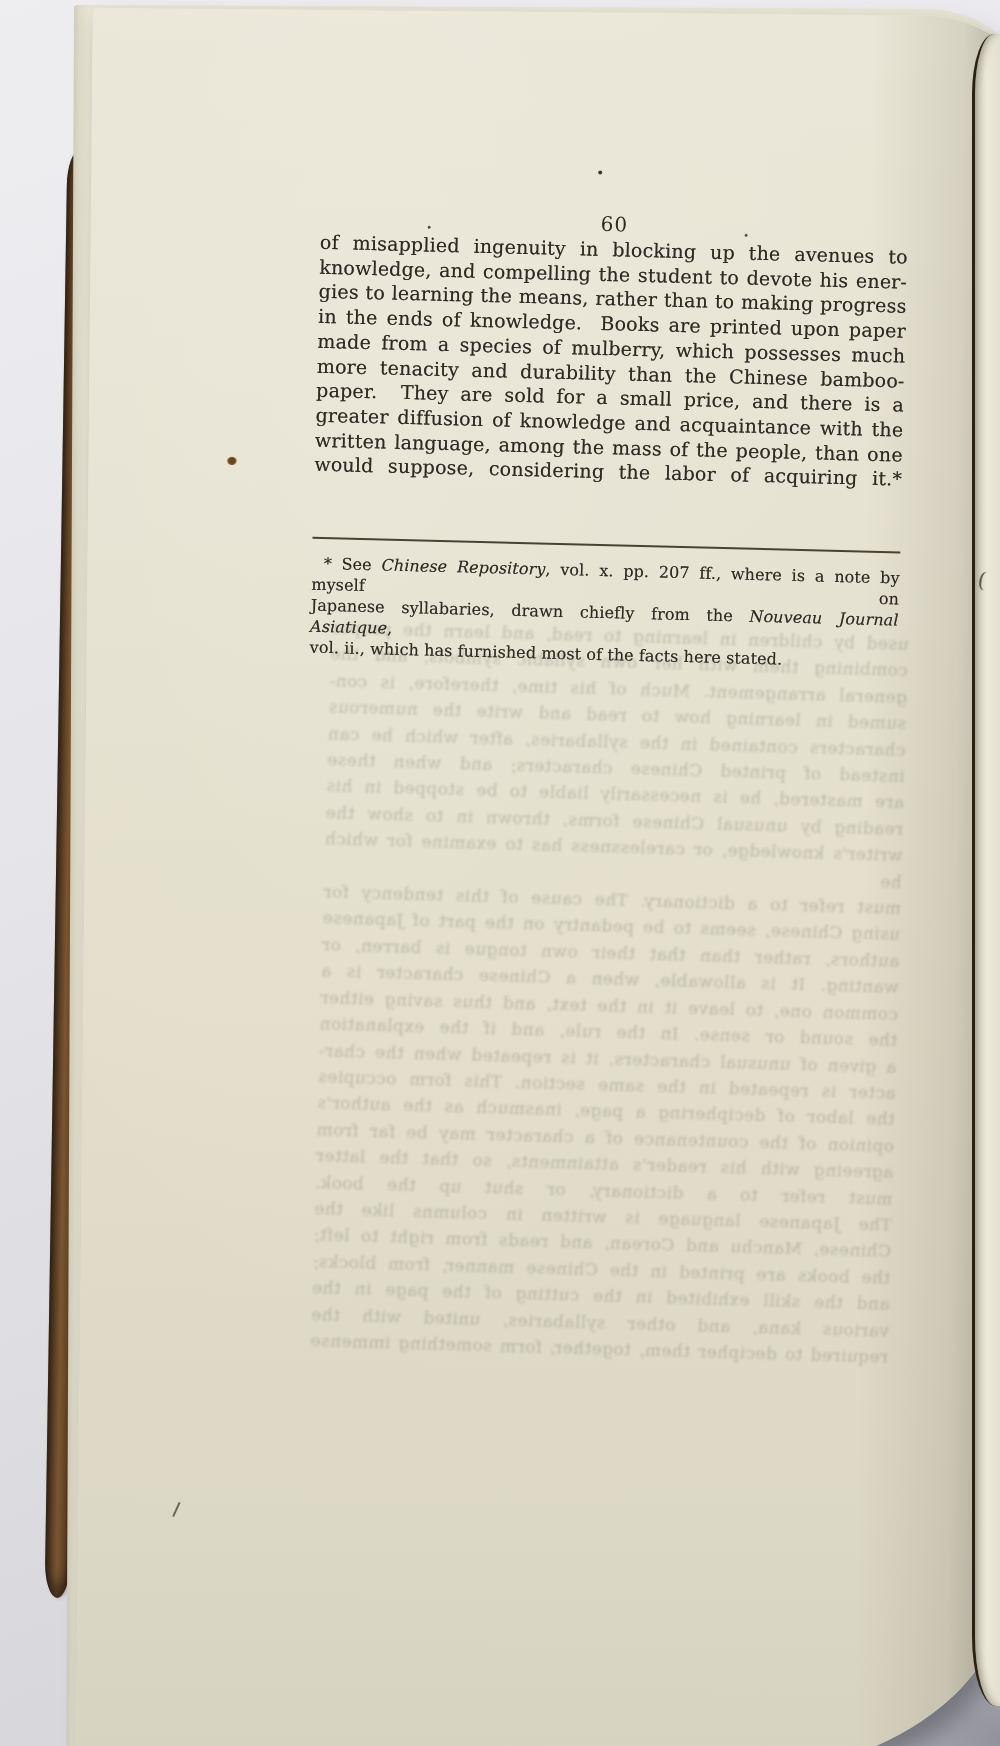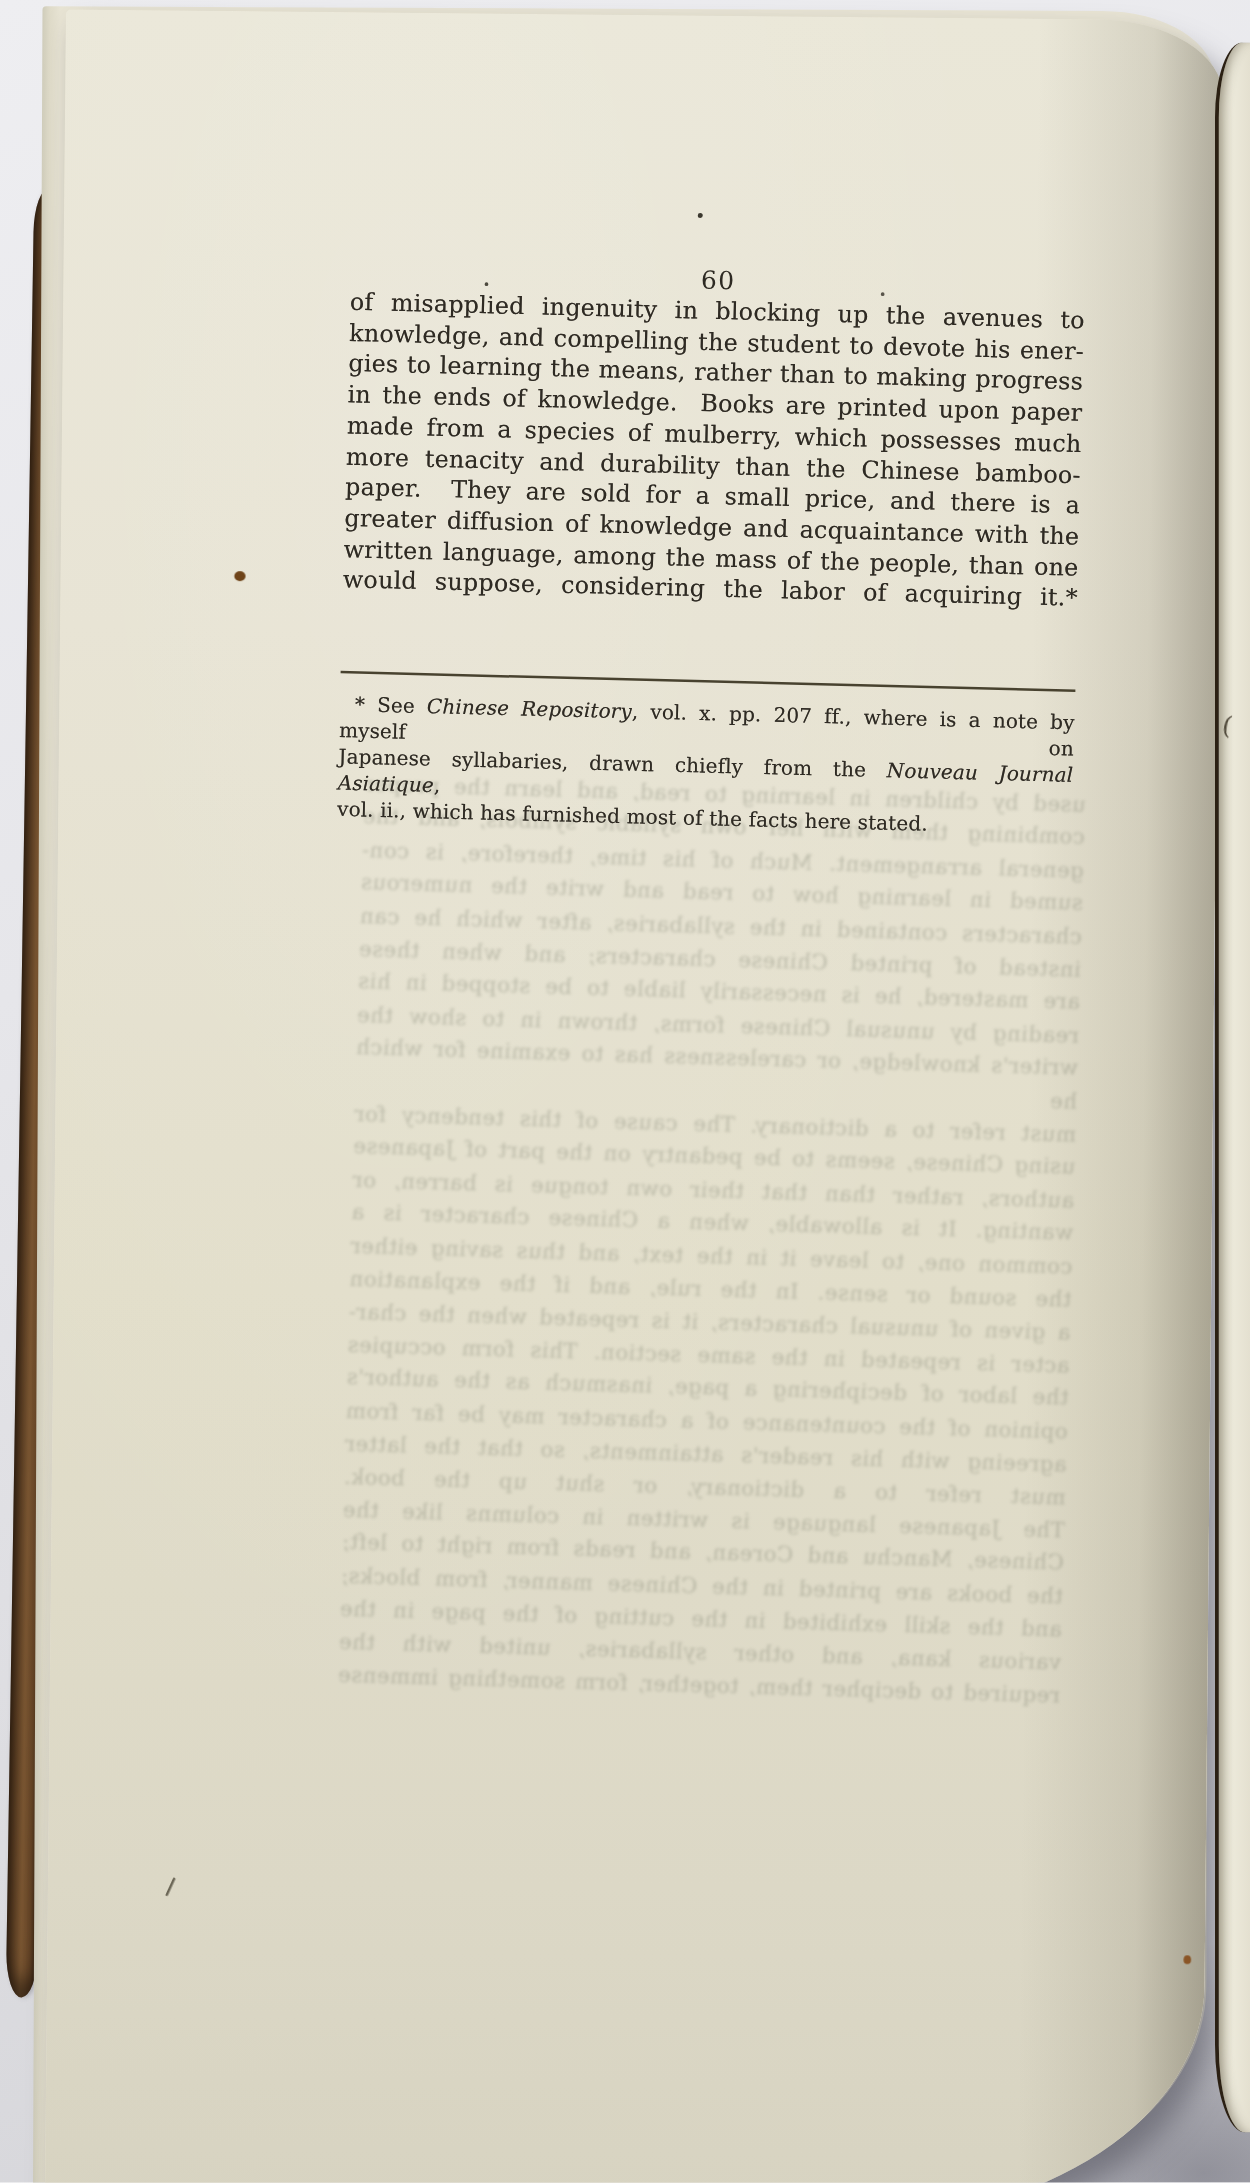--- a/index.html
+++ b/index.html
@@ -1,21 +1,21 @@
 <!DOCTYPE html>
 <html><head>
 <meta charset="utf-8">
 <style>
   html,body{margin:0;padding:0;}
   body{
     width:1000px;height:1746px;overflow:hidden;position:relative;
     background:linear-gradient(160deg,#eeeef1 0%,#e6e6ea 38%,#d9d9dd 80%,#d2d2d7 100%);
     font-family:"DejaVu Serif","Liberation Serif",serif;
   }
-  .scene{position:absolute;inset:0;}
+  .scene{position:absolute;inset:0;margin-left:40px;}
 
   
   .spine{
     position:absolute;left:16px;top:150px;width:25px;height:1448px;z-index:1;
     background:linear-gradient(90deg,#49301a 0%,#7a5632 45%,#6a4829 75%,#3f2a16 100%);
     border-radius:14px/40px;transform:rotate(0.9deg);
     box-shadow:inset 0 10px 10px rgba(0,0,0,.35), inset 0 -12px 12px rgba(0,0,0,.4), 2px 0 4px rgba(80,80,90,.35);
   }
 
   

